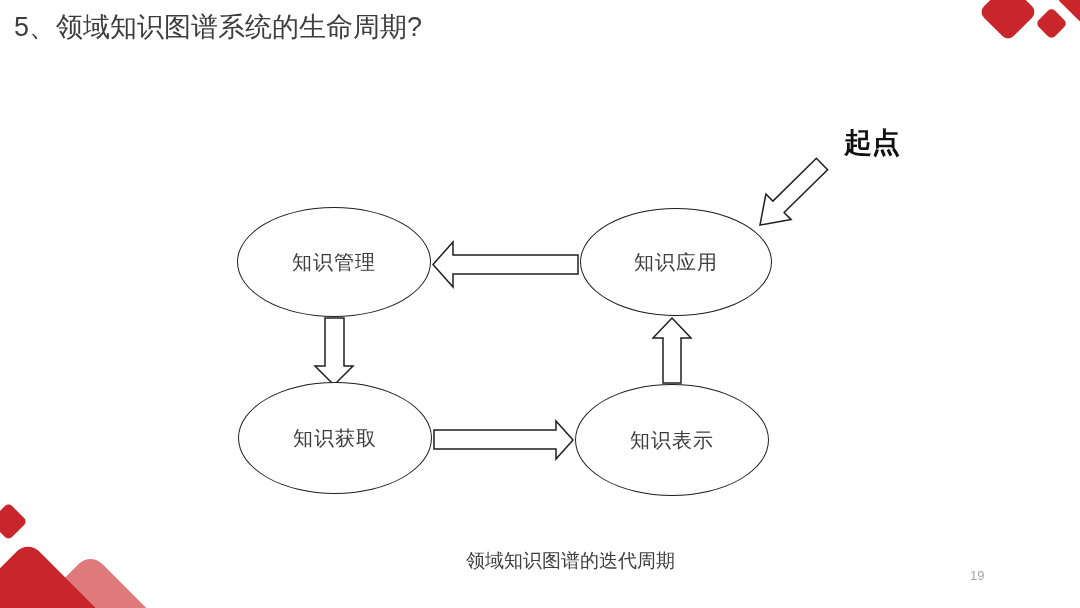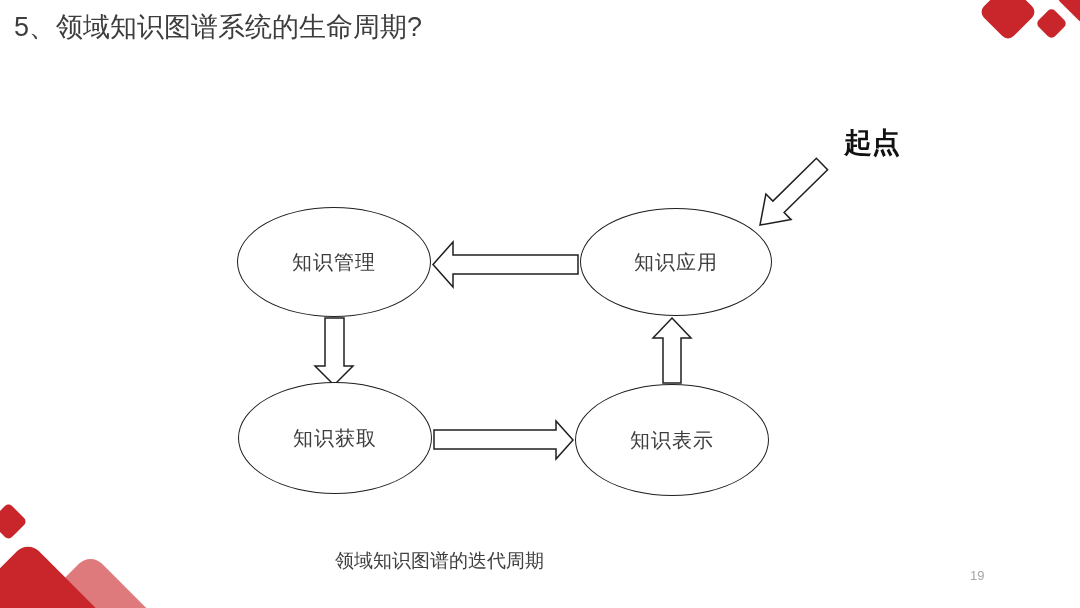--- a/index.html
+++ b/index.html
@@ -37,21 +37,21 @@
     color:var(--text-primary);
     z-index:3;
   }
   .start-label{
     position:absolute;left:840px;top:124px;width:64px;
     font-size:28px;font-weight:700;color:#111111;
     text-align:center;z-index:3;
   }
   .caption{
     position:absolute;left:335px;top:548px;width:340px;
-    text-align:left;
+    text-align:right;
     font-size:19px;color:#404040;
     z-index:3;
   }
   .page-number{
     position:absolute;left:970px;top:568px;width:40px;
     font-size:13px;color:var(--page-number-gray);
     text-align:left;z-index:3;
   }
   
   .arrows{

